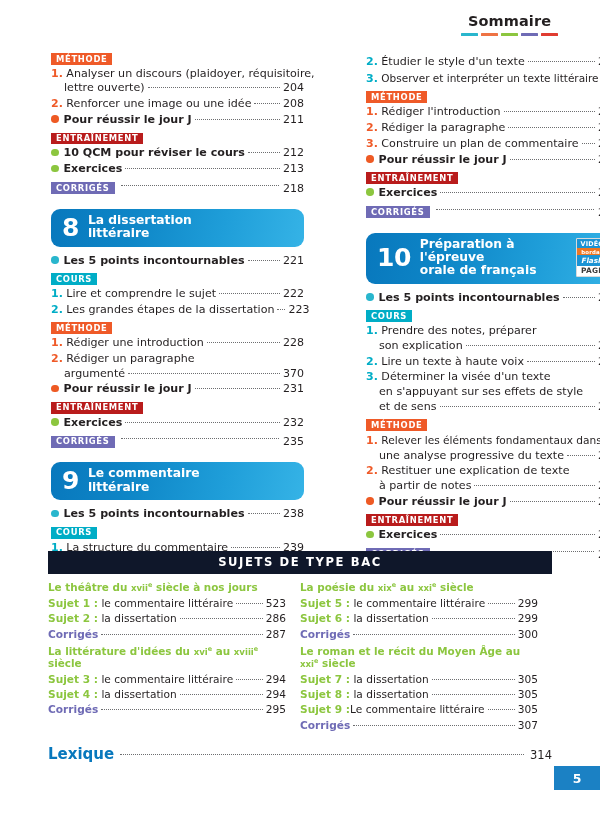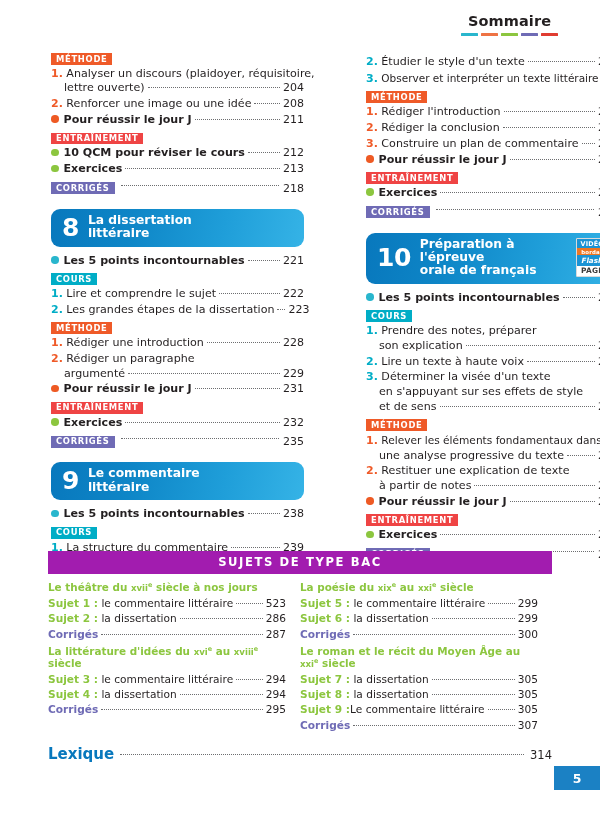--- a/index.html
+++ b/index.html
@@ -37,21 +37,21 @@
   
   .badge{
     display:inline-block;
     font-size:8.4px; font-weight:700; letter-spacing:.7px;
     color:#fff; padding:1.5px 5px 1.5px 5px;
     line-height:1.05;
     vertical-align:middle;
   }
   .badge.methode{ background:#ef5a28; }
   .badge.cours{ background:#00adc6; }
-  .badge.entrainement{ background:#ef4444; }
+  .badge.entrainement{ background:#b91c1c; }
   .badge.corriges{ background:#6f6bb5; }
 
   .badge-line{ margin:5px 0 2px 0; display:flex; align-items:center; }
   .badge-line .dots{ flex:1; margin:0 4px 0 6px;}
   .badge-line .pg{ font-size:11px; color:#231f20; }
 
   
   .entry{
     display:flex; align-items:baseline;
     font-size:11.1px; line-height:14.6px;
@@ -120,21 +120,21 @@
   .vb3{ background:#1b93d4; color:#fff; font-size:7.2px; font-weight:700;
         text-align:center; padding:0.5px 0 1px; font-style:italic;}
   .vb4{ background:#fff; color:#3b3b3b; font-size:7.4px; font-weight:700;
         text-align:center; padding:0.5px 0 1px; letter-spacing:.3px;}
 
   
   .bac{
     position:absolute; left:48px; top:551px; width:504px;
   }
   .bac-title{
-    background:#a21caf; color:#fff;
+    background:#0f172a; color:#fff;
     text-align:center; font-size:11.6px; font-weight:700;
     letter-spacing:1.6px; padding:4px 0 4.5px;
   }
   .bac-cols{ display:flex; margin-top:5px; }
   .bac-col{ width:252px; padding-right:14px; box-sizing:border-box;}
   .bac-head{
     color:#8cc63f; font-weight:700; font-size:10.4px;
     margin:2.5px 0 2.5px 0;
   }
   .bac-head .sc{ font-size:8.6px; }
@@ -282,21 +282,21 @@
       <span class="pg">228</span>
     </div>
     <div class="entry wrap">
       <div class="l1">
         <span class="num">2.</span>
         <span class="txt">Rédiger un paragraphe</span>
       </div>
       <div class="l2">
         <span class="txt">argumenté</span>
         <span class="dots"></span>
-        <span class="pg">229</span>
+        <span class="pg">370</span>
       </div>
     </div>
     <div class="entry bold">
       <span class="bul orange"></span>
       <span class="txt">Pour réussir le jour J</span>
       <span class="dots"></span>
       <span class="pg">231</span>
     </div>
 
     <div class="badge-line">
@@ -360,21 +360,21 @@
       <span class="badge methode">MÉTHODE</span>
     </div>
     <div class="entry">
       <span class="num">1.</span>
       <span class="txt">Rédiger l'introduction</span>
       <span class="dots"></span>
       <span class="pg">244</span>
     </div>
     <div class="entry">
       <span class="num">2.</span>
-      <span class="txt">Rédiger la conclusion</span>
+      <span class="txt">Rédiger la paragraphe</span>
       <span class="dots"></span>
       <span class="pg">246</span>
     </div>
     <div class="entry">
       <span class="num">3.</span>
       <span class="txt">Construire un plan de commentaire</span>
       <span class="dots"></span>
       <span class="pg">248</span>
     </div>
     <div class="entry bold">

